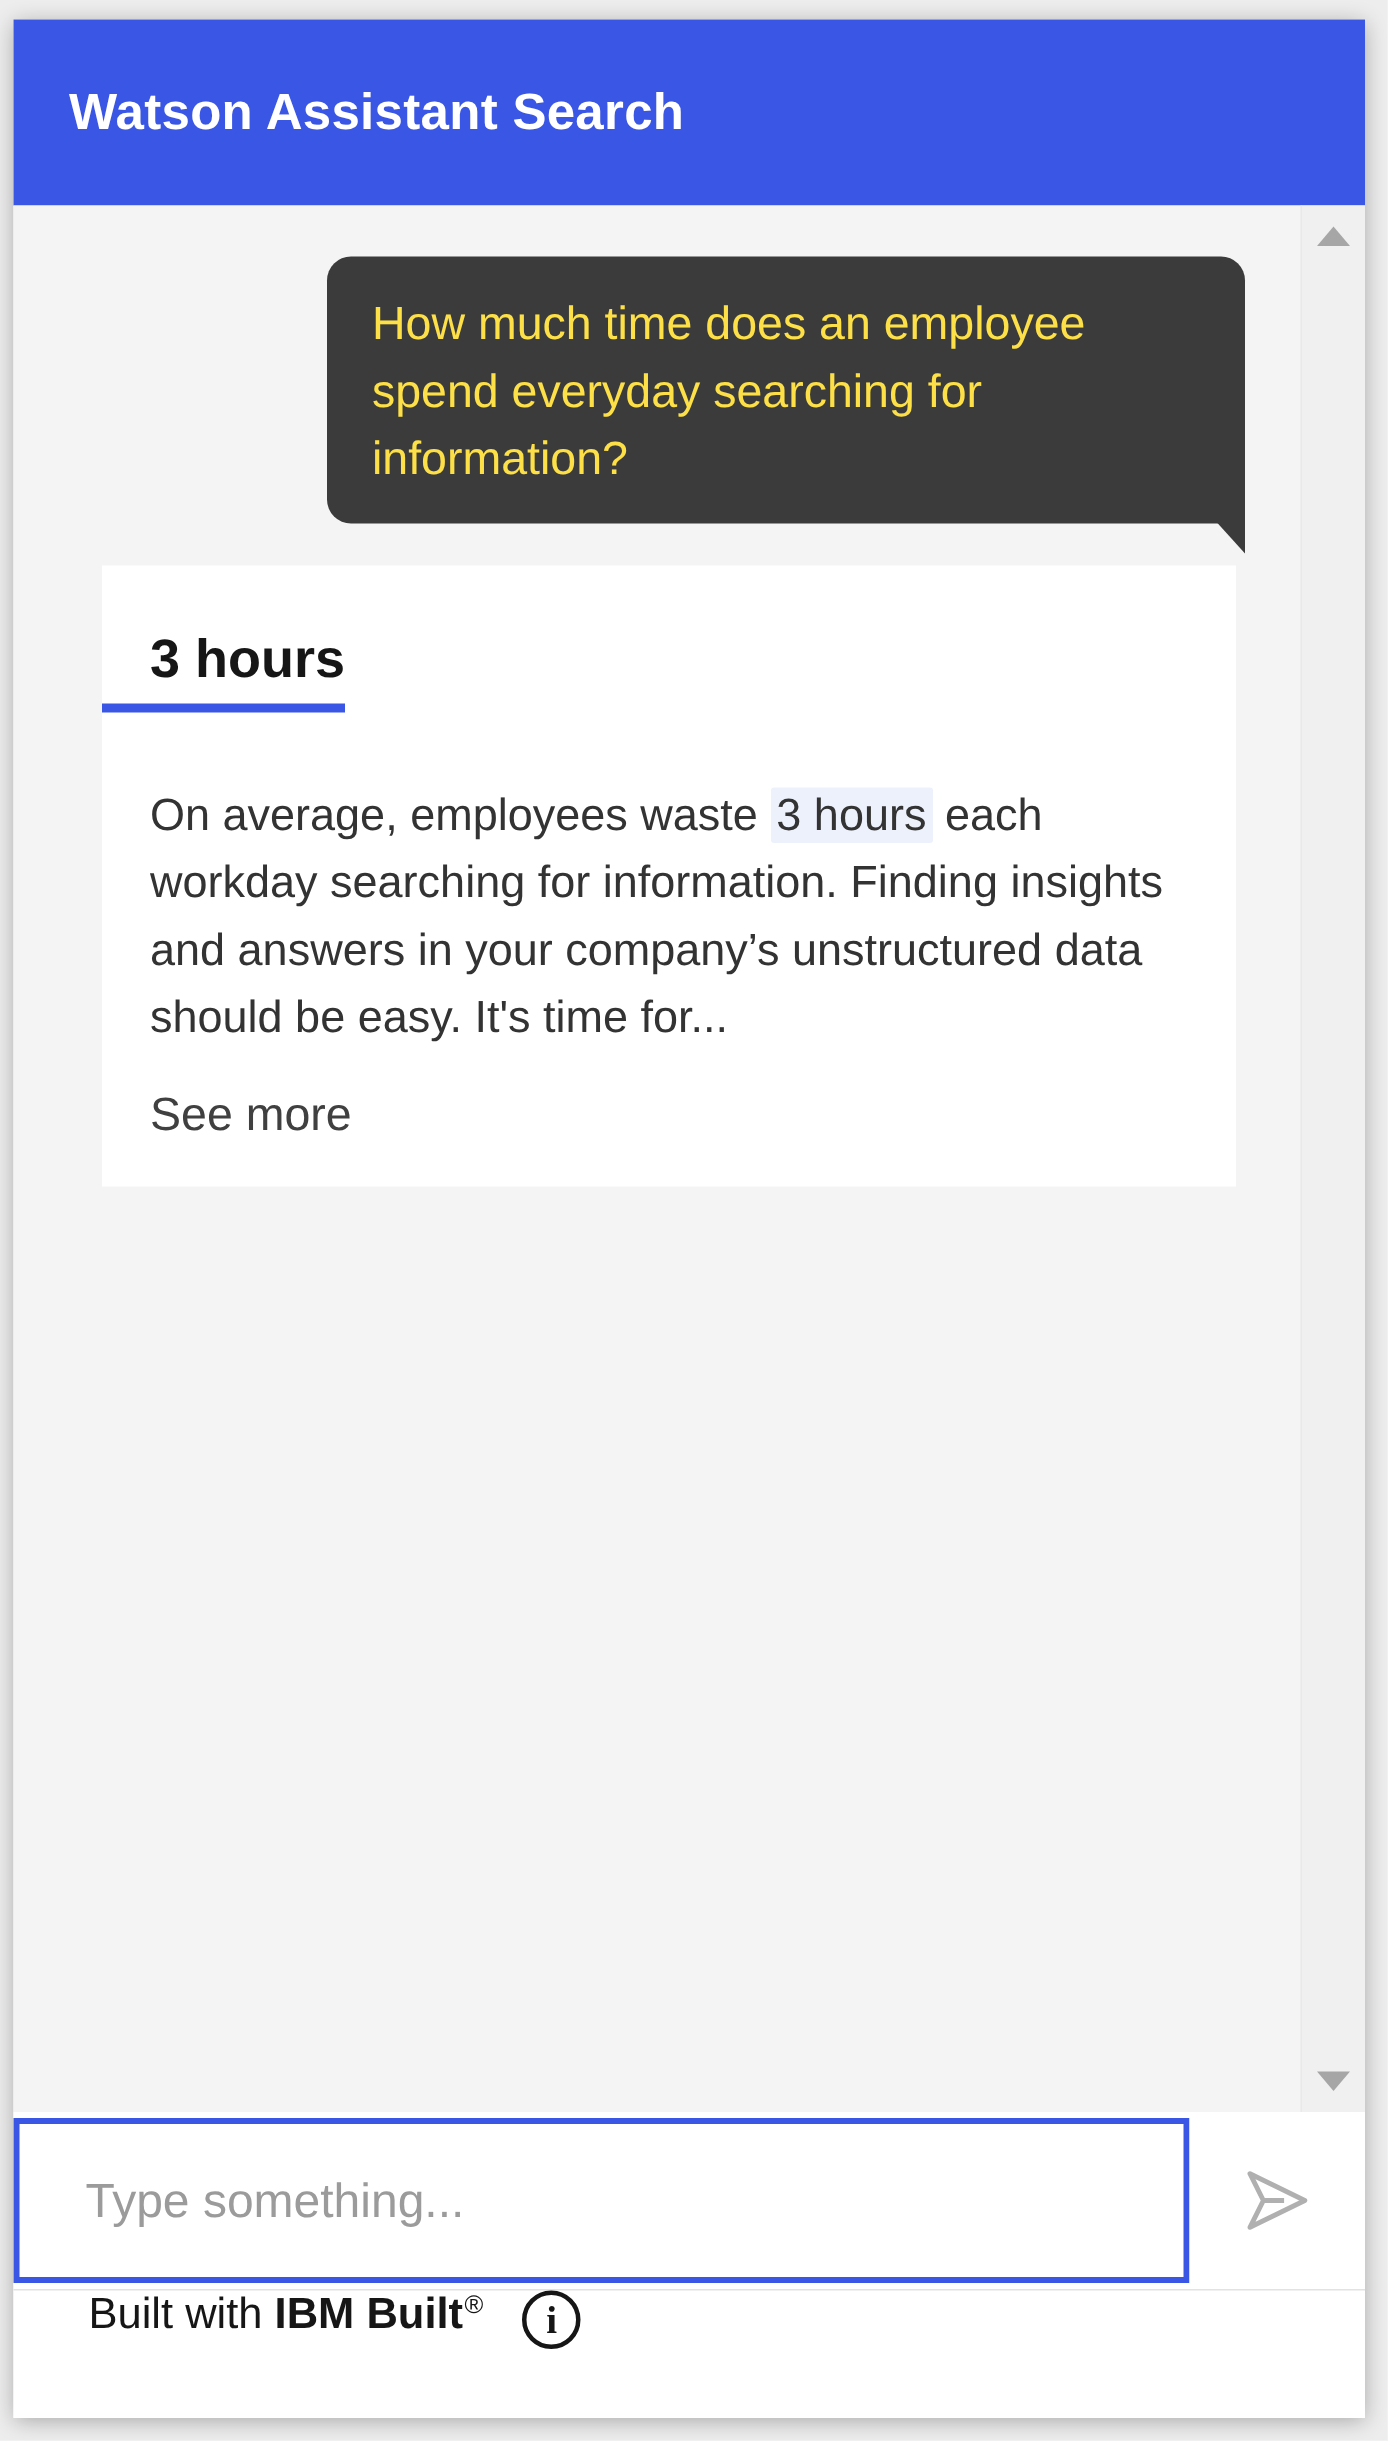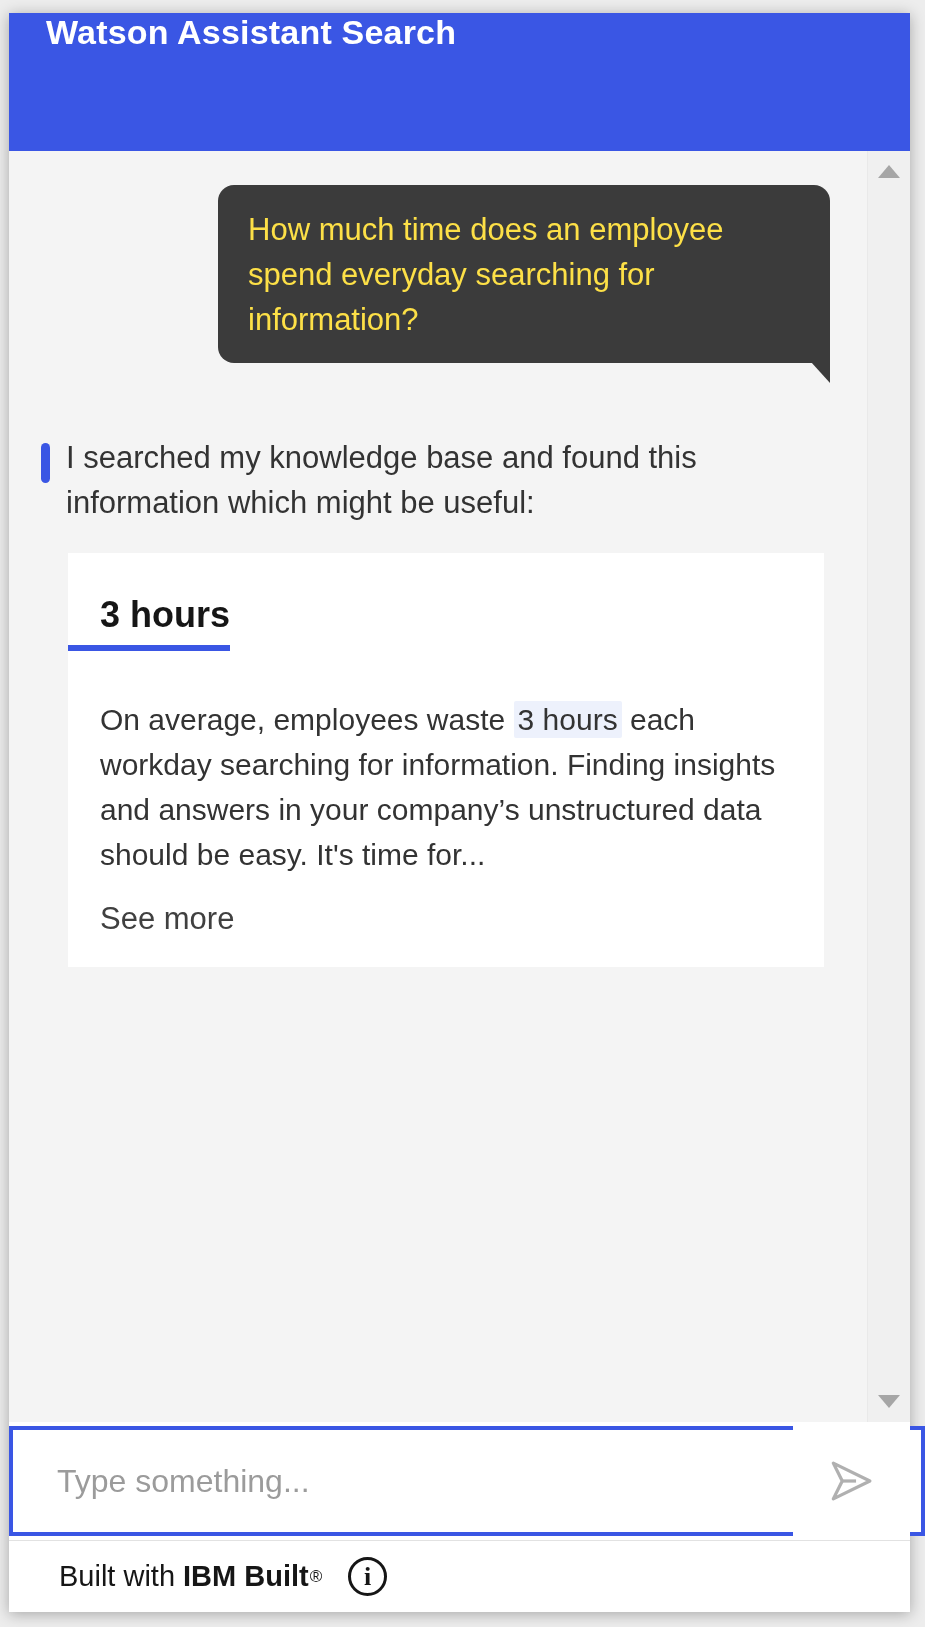--- a/index.html
+++ b/index.html
@@ -10,22 +10,22 @@
     position:relative;
     overflow:hidden;
   }
   .widget {
     position:absolute; left:9px; top:13px; width:901px; height:1599px;
     background:#ffffff; display:flex; flex-direction:column;
     box-shadow:0 2px 14px rgba(0,0,0,0.30);
   }
   
   .header {
-    height:138px; background:#3A56E4; flex:0 0 auto;
-    display:flex; align-items:flex-start; padding-left:37px;
+    height:124px; background:#3A56E4; flex:0 0 auto;
+    display:flex; align-items:center; padding-left:37px;
   }
   .header h1 { color:#ffffff; font-size:34px; font-weight:700; letter-spacing:0.2px; }
   
   .chat {
     flex:0 0 auto; height:1271px; background:#f4f4f4; position:relative;
     overflow:hidden; padding:0 80px 0 57px; color:#333333;
   }
   .scrolltrack {
     position:absolute; right:0; top:0; width:43px; height:100%;
     background:#f0f0f0; border-left:1px solid #e9e9e9;
@@ -62,34 +62,34 @@
     display:inline-block; margin-left:-32px; padding-left:32px; padding-bottom:10px;
     border-bottom:6px solid #3A56E4;
     font-size:36px; font-weight:700; color:#161616; line-height:40px;
   }
   .card-body { margin-top:46px; font-size:30px; line-height:45px; color:#333333; }
   .hl { background:#edf1fc; padding:2px 4px; border-radius:2px; }
   .see-more { display:inline-block; margin-top:24px; font-size:31px; color:#404040; text-decoration:none; cursor:pointer; }
   
   .input-row { flex:0 0 auto; height:118px; background:#ffffff; position:relative; }
   .chat-input {
-    position:absolute; left:0; top:4px; width:916px; height:110px;
+    position:absolute; left:0; top:4px; width:784px; height:110px;
     border:4px solid #3A56E4; background:#ffffff; outline:none;
     font-family:"Liberation Sans", sans-serif; font-size:32px; color:#333333;
     padding:0 24px 0 44px;
   }
   .chat-input::placeholder { color:#9b9b9b; opacity:1; }
   .send-btn {
     position:absolute; right:0; top:0; width:117px; height:118px;
     display:flex; align-items:center; justify-content:center; cursor:pointer; background:#ffffff;
   }
   
   .footer {
     flex:1 1 auto; background:#ffffff; border-top:1px solid #e2e2e2;
-    display:flex; align-items:center; padding-left:50px; color:#161616; font-size:29px;
+    display:flex; padding-left:50px; color:#161616; font-size:29px;
   }
   .footer .brand { font-weight:700; margin-left:8px; }
   .footer sup { font-size:17px; margin-left:1px; }
   .info-circle {
     display:inline-flex; align-items:center; justify-content:center;
     width:39px; height:39px; border:3px solid #161616; border-radius:50%;
     margin-left:26px; cursor:pointer;
   }
   .info-circle i {
     font-style:normal; font-family:"Liberation Serif", serif;
@@ -108,24 +108,20 @@
   <div class="chat">
 
 
     <div class="user-row">
       <div class="bubble">
         <span>How much time does an employee spend everyday searching for information?</span>
         <div class="tail"></div>
       </div>
     </div>
 
-    <div class="bot-row">
-      <div class="accent-bar"></div>
-      <div class="bot-text">I searched my knowledge base and found this information which might be useful:</div>
-    </div>
 
     <div class="card">
       <div class="card-title">3 hours</div>
       <div class="card-body"><span>On average, employees waste </span><span class="hl">3 hours</span><span> each workday searching for information. Finding insights and answers in your company’s unstructured data should be easy. It's time for...</span></div>
       <a class="see-more">See more</a>
     </div>
 
     <div class="scrolltrack">
       <div class="scroll-arrow up"></div>
       <div class="scroll-arrow down"></div>

